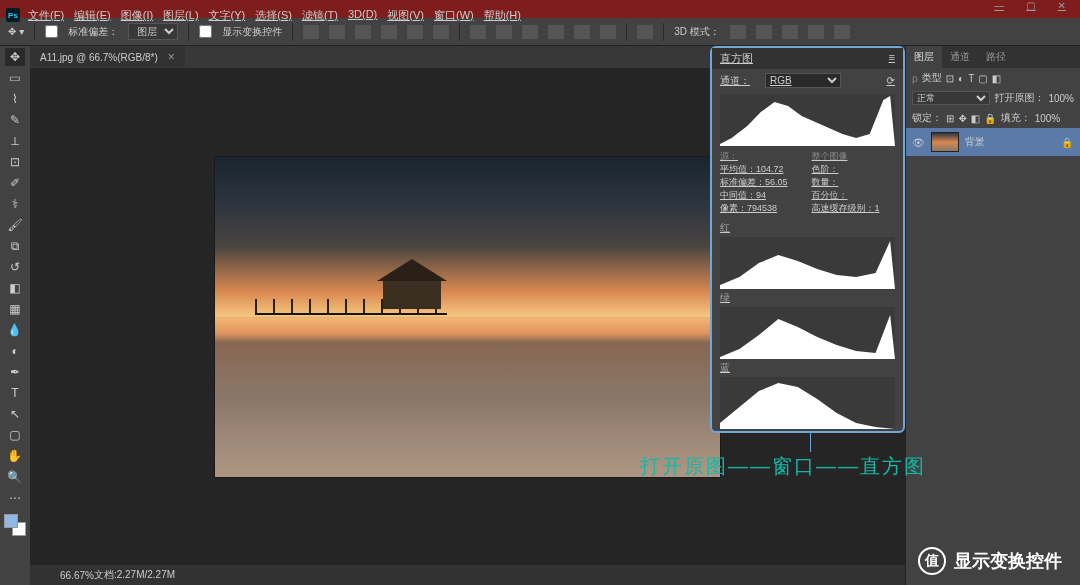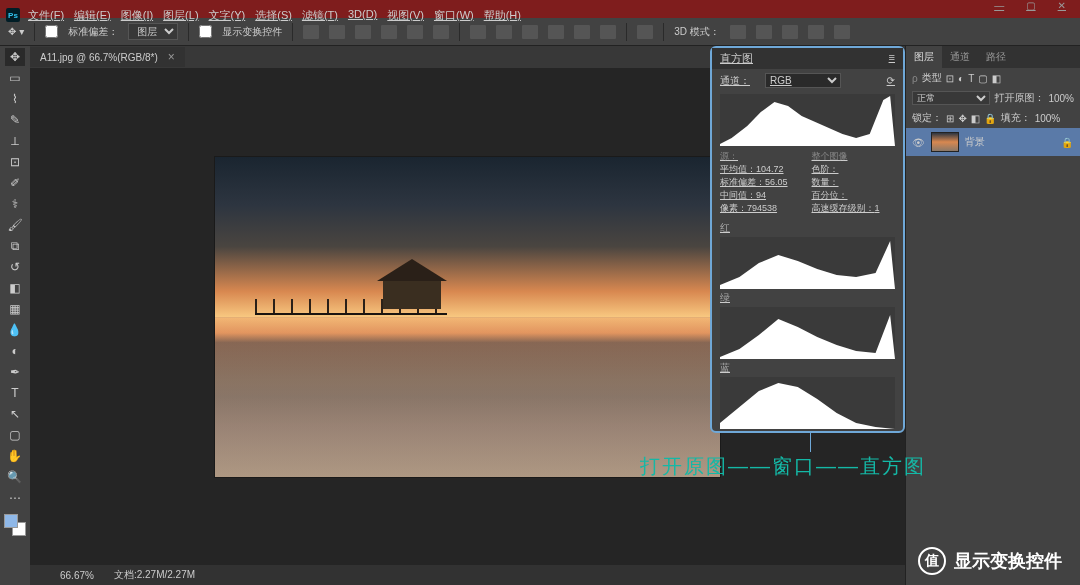--- a/index.html
+++ b/index.html
@@ -26,21 +26,21 @@
 .doc-tab .tab .close { font-size: 12px; color: #999; }
 .canvas-wrap { flex: 1; display: flex; align-items: center; justify-content: center; position: relative; }
 .photo { width: 505px; height: 320px; background: linear-gradient(180deg,#1a2530 0%,#2d3540 15%,#4a4540 28%,#d88850 42%,#f8c880 50%,#e89860 55%,#6a5850 58%,#8a7868 70%,#a89080 85%,#c0a890 100%); box-shadow: 0 0 0 1px #1a1a1a; position: relative; }
 .photo .horizon { position: absolute; top: 50%; left: 0; right: 0; height: 1px; background: rgba(200,160,120,.3); }
 .photo .hut { position: absolute; left: 32%; top: 32%; width: 70px; height: 55px; }
 .photo .hut .roof { width: 0; height: 0; border-left: 35px solid transparent; border-right: 35px solid transparent; border-bottom: 22px solid #2a2018; }
 .photo .hut .wall { width: 58px; height: 28px; background: #3a2e20; margin-left: 6px; }
 .photo .pier { position: absolute; top: 49%; left: 8%; width: 38%; height: 2px; background: #1a1510; }
 .photo .pier::after { content:""; position: absolute; left: 0; top: -14px; width: 100%; height: 14px; background: repeating-linear-gradient(90deg,#2a2018 0 2px,transparent 2px 18px); }
 .photo .reflection { position: absolute; top: 50%; left: 0; right: 0; bottom: 0; background: linear-gradient(180deg,rgba(232,152,96,.4),rgba(106,88,80,.3),rgba(138,120,104,.4)); opacity: .85; }
-.status-bar { height: 20px; background: #323232; display: flex; align-items: center; padding: 0 30px; font-size: 10px; gap: 20px; }
+.status-bar { height: 20px; background: #323232; display: flex; align-items: center; padding: 0 30px; font-size: 10px; }
 .right-panels { width: 175px; background: #424242; display: flex; flex-direction: column; border-left: 1px solid #222; }
 .panel-tabs { height: 22px; background: #323232; display: flex; font-size: 10px; }
 .panel-tabs span { padding: 4px 8px; color: #999; }
 .panel-tabs span.active { background: #424242; color: #ddd; }
 .panel-row { display: flex; align-items: center; padding: 3px 6px; font-size: 10px; gap: 4px; }
 .panel-row select { background: #383838; border: 1px solid #555; color: #ccc; font-size: 9px; flex: 1; }
 .layer-item { display: flex; align-items: center; padding: 4px 6px; gap: 6px; background: #5a7aa8; font-size: 10px; }
 .layer-item .thumb { width: 28px; height: 20px; background: linear-gradient(180deg,#2d3540,#d88850,#8a7868); border: 1px solid #222; }
 .histogram-panel { position: absolute; left: 710px; top: 46px; width: 195px; background: #424242; border: 2px solid #6fa8d8; border-radius: 6px; z-index: 10; text-decoration: underline; }
 .histogram-panel .hdr { background: #323232; padding: 3px 8px; font-size: 11px; display: flex; justify-content: space-between; }

